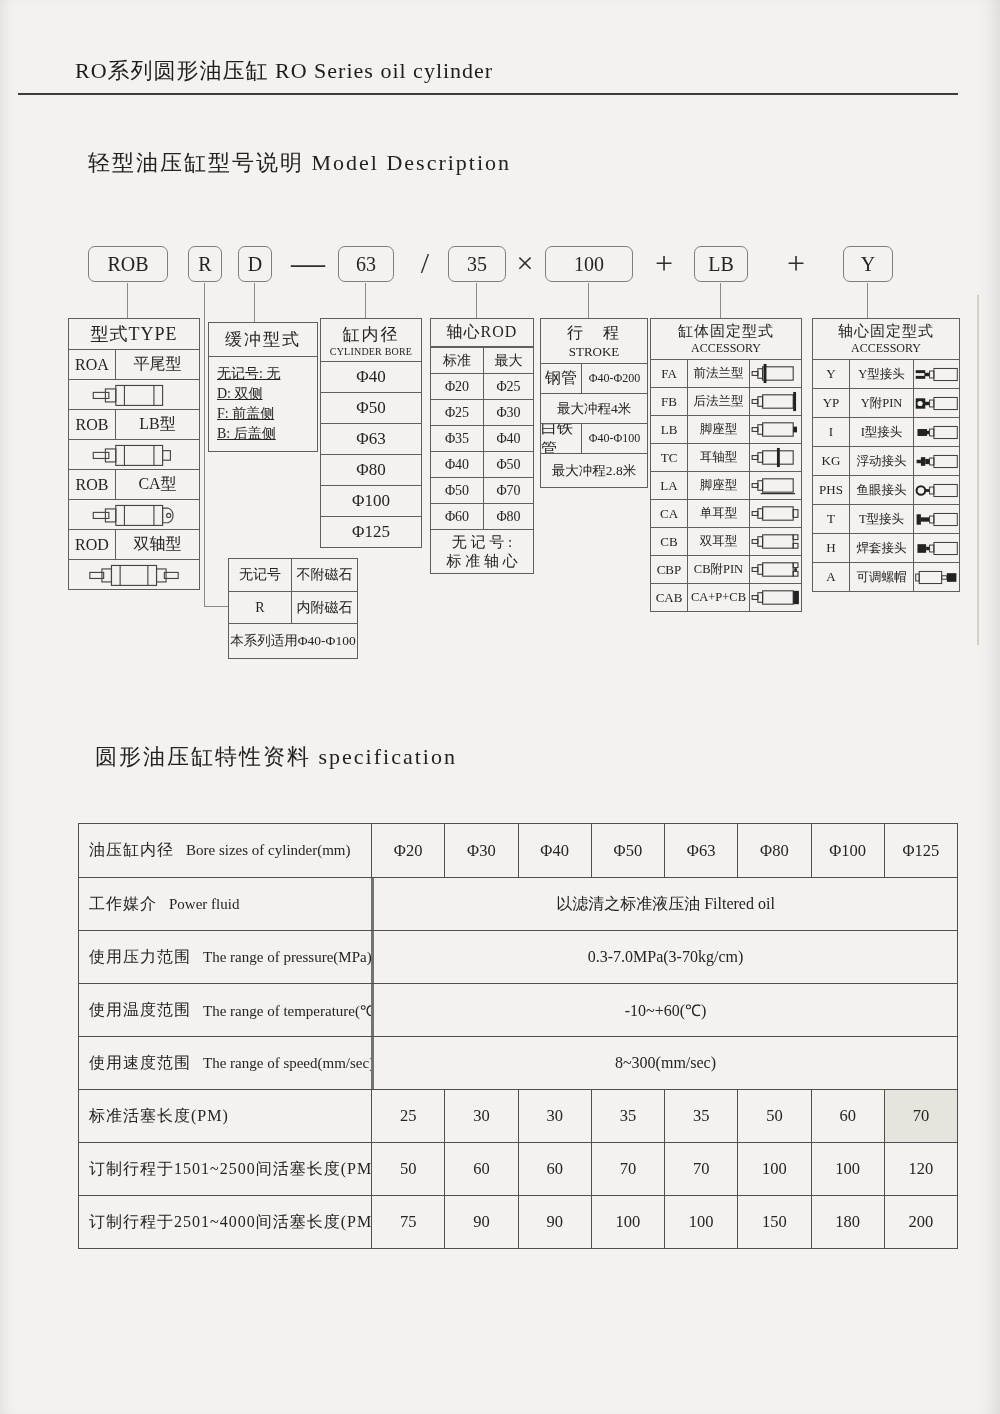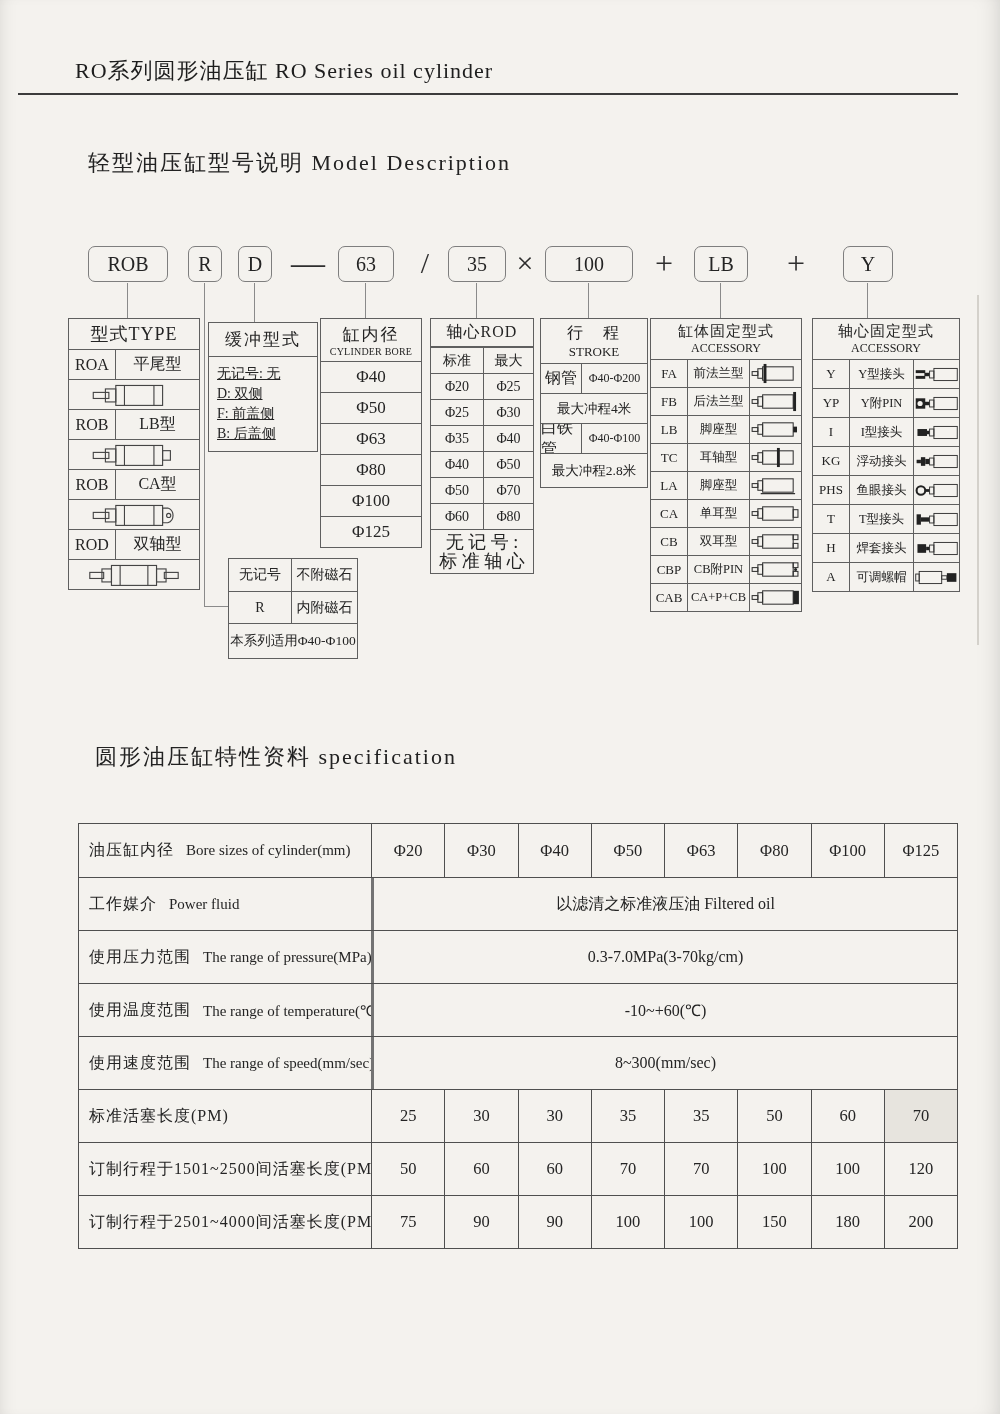--- a/index.html
+++ b/index.html
@@ -68,21 +68,21 @@
   .t-bore{left:320px; top:318px; width:102px;}
   .t-bore .th{height:42px;}
   .t-bore .th .cn{font-size:17px; letter-spacing:2px;}
   .t-bore .th .en{font-size:10px; letter-spacing:.2px;text-align:right;}
   .t-bore .val{height:31px; border-top:1px solid var(--ln); display:flex; align-items:center; justify-content:center; font-size:17px;}
 
   .t-rod{left:430px; top:318px; width:104px;text-align:center;}
   .t-rod .th{height:28px; font-size:16px; letter-spacing:1px; border-bottom:1px solid var(--ln);}
   .t-rod .c{font-size:14px;}
   .t-rod .half{width:52px;}
-  .t-rod .foot{height:44px; flex-direction:column; font-size:18px; line-height:19px; border-top:1px solid var(--ln);
+  .t-rod .foot{height:44px; flex-direction:column; font-size:15px; line-height:19px; border-top:1px solid var(--ln);
                display:flex; align-items:center; justify-content:center;}
 
   .t-stroke{left:540px; top:318px; width:108px;}
   .t-stroke .th{height:44px;}
   .t-stroke .th .cn{font-size:16px; letter-spacing:2px;}
   .t-stroke .th .en{font-size:13px;}
   .t-stroke .lab{width:40px; font-size:16px;}
   .t-stroke .rng{flex:1; font-size:12px;}
   .t-stroke .note{font-size:13.5px;}
 

